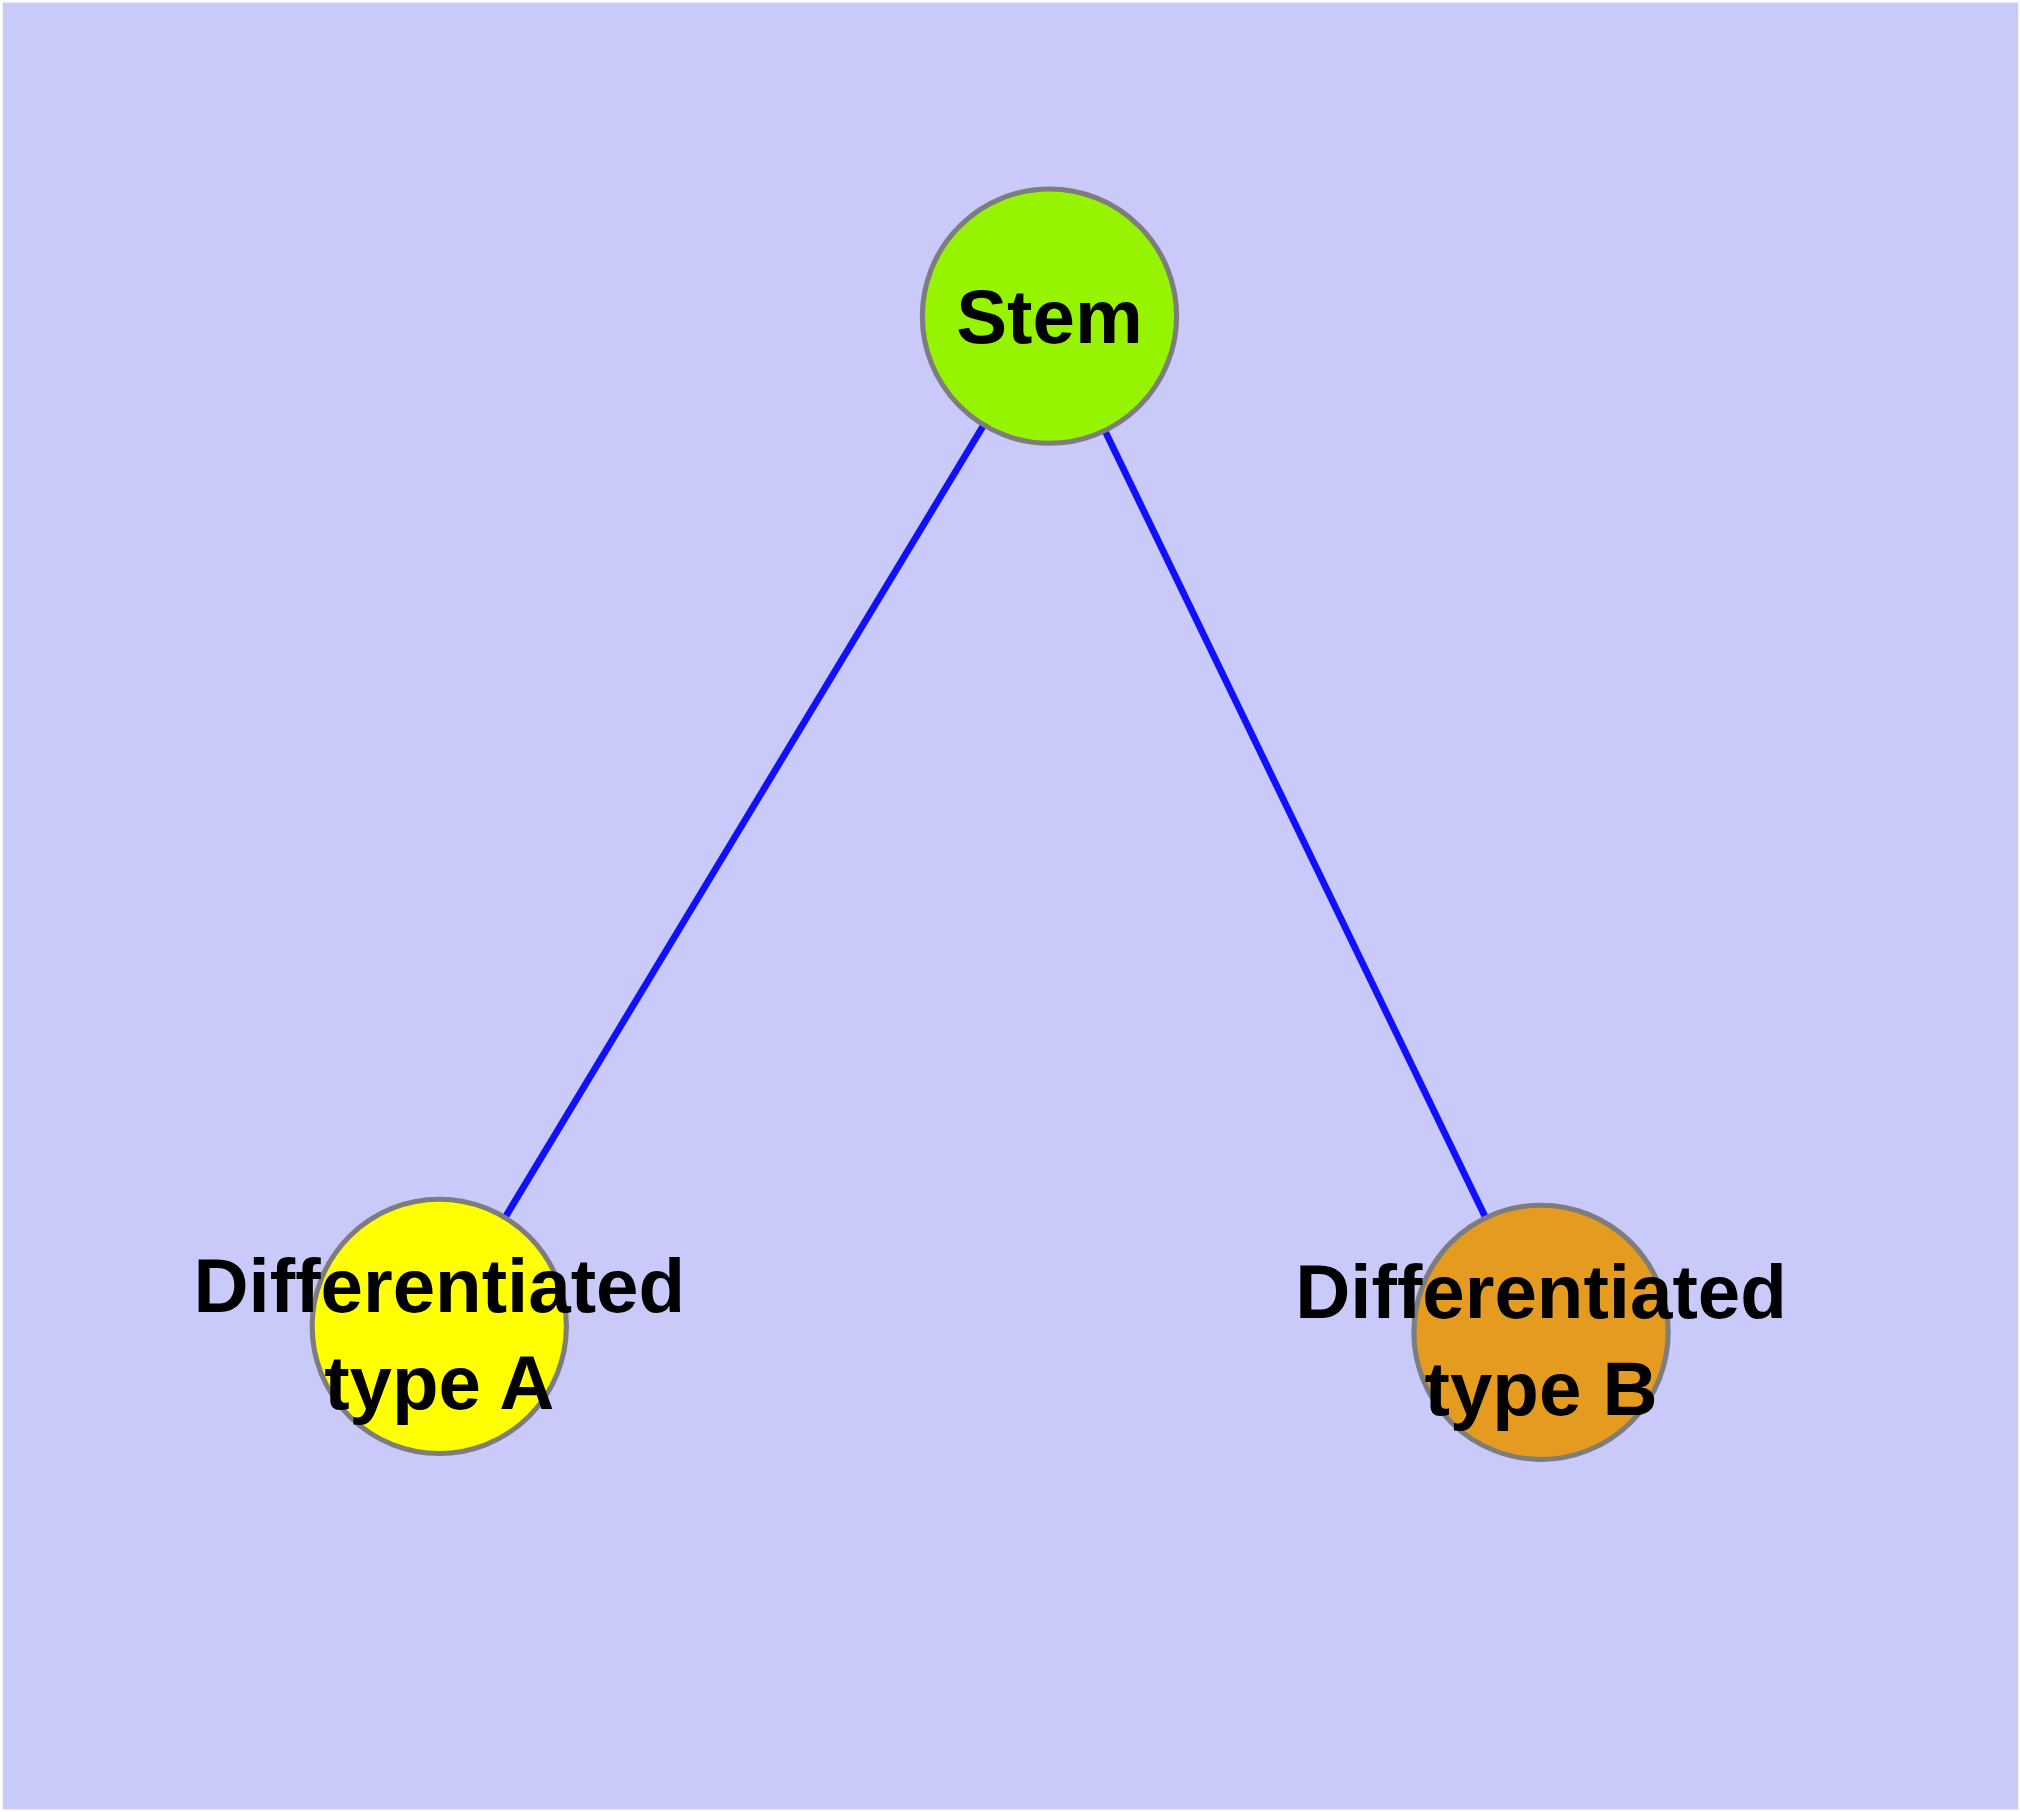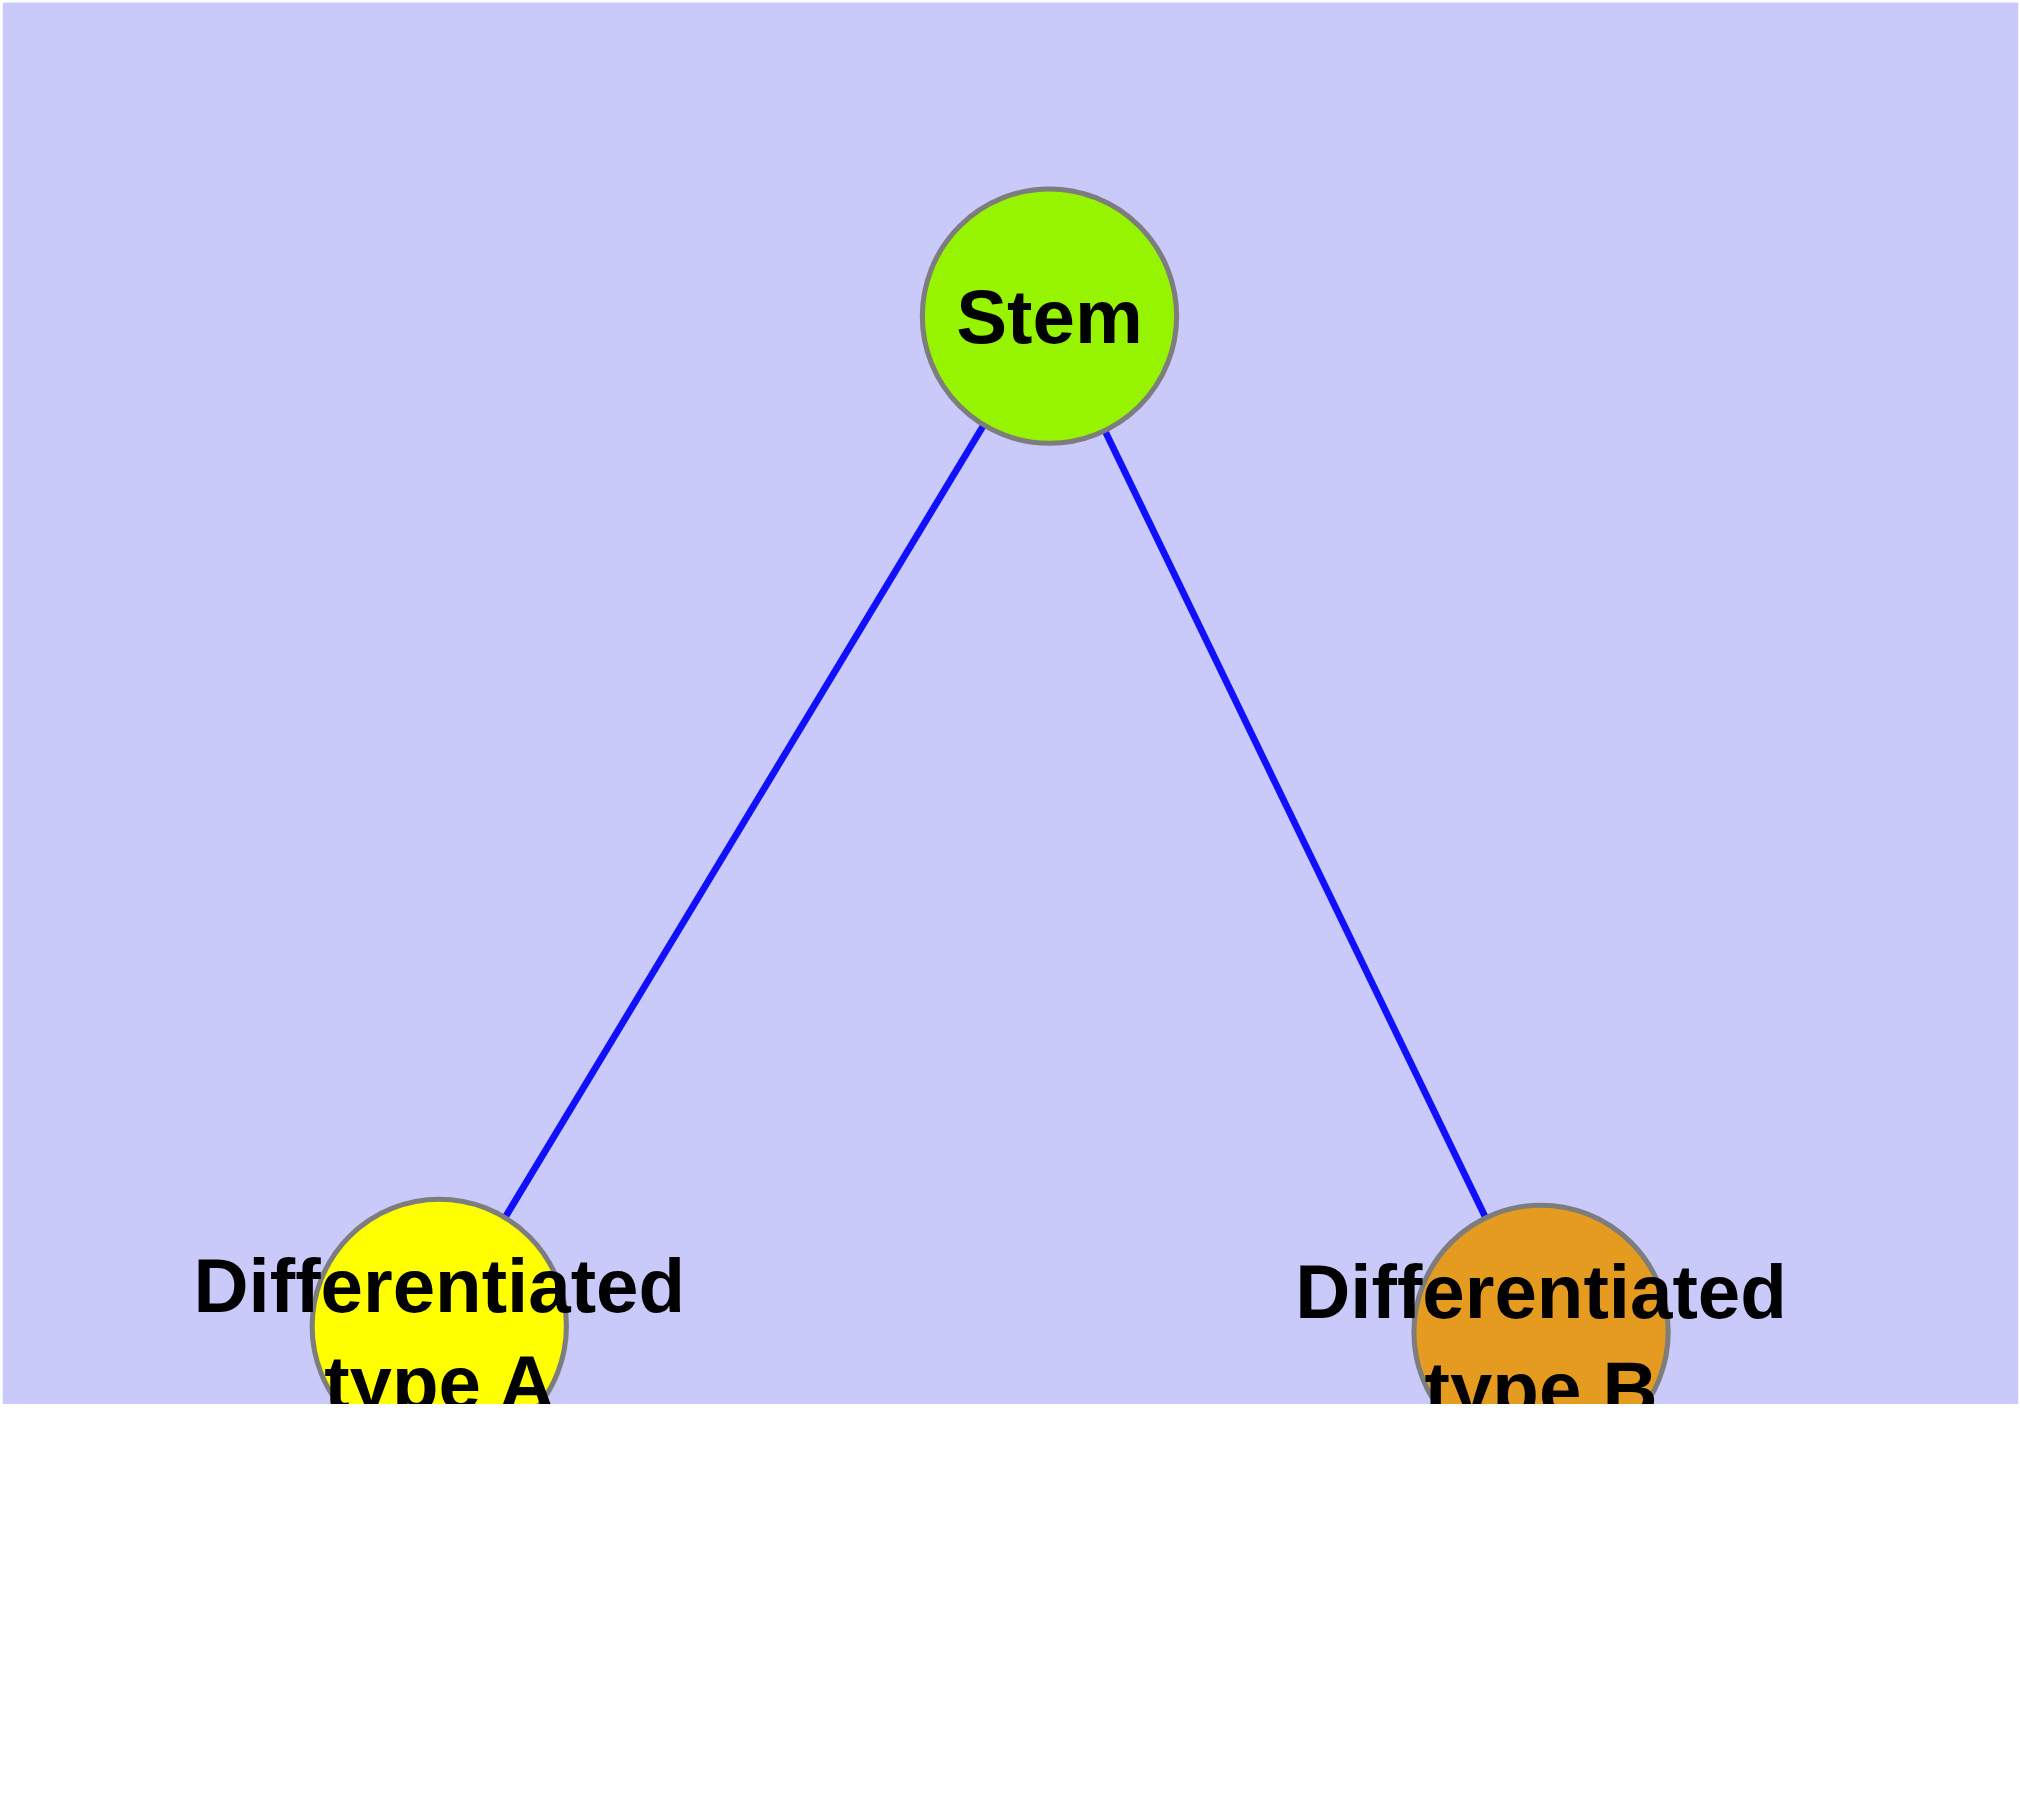--- a/index.html
+++ b/index.html
@@ -2,21 +2,21 @@
 <html style="font-size:13.6px"><head>
 <meta charset="utf-8">
 <style>
   html, body {
     margin: 0;
     padding: 0;
     background: #ffffff;
   }
   .figure-wrap {
     width: 2021px;
-    height: 1404px;
+    height: 1812px;
     position: relative;
   }
   svg {
     display: block;
   }
   .node-label, .node-label-line {
     font-family: "Liberation Sans", sans-serif;
     font-weight: bold;
     font-size: 90px;
     text-anchor: middle;

